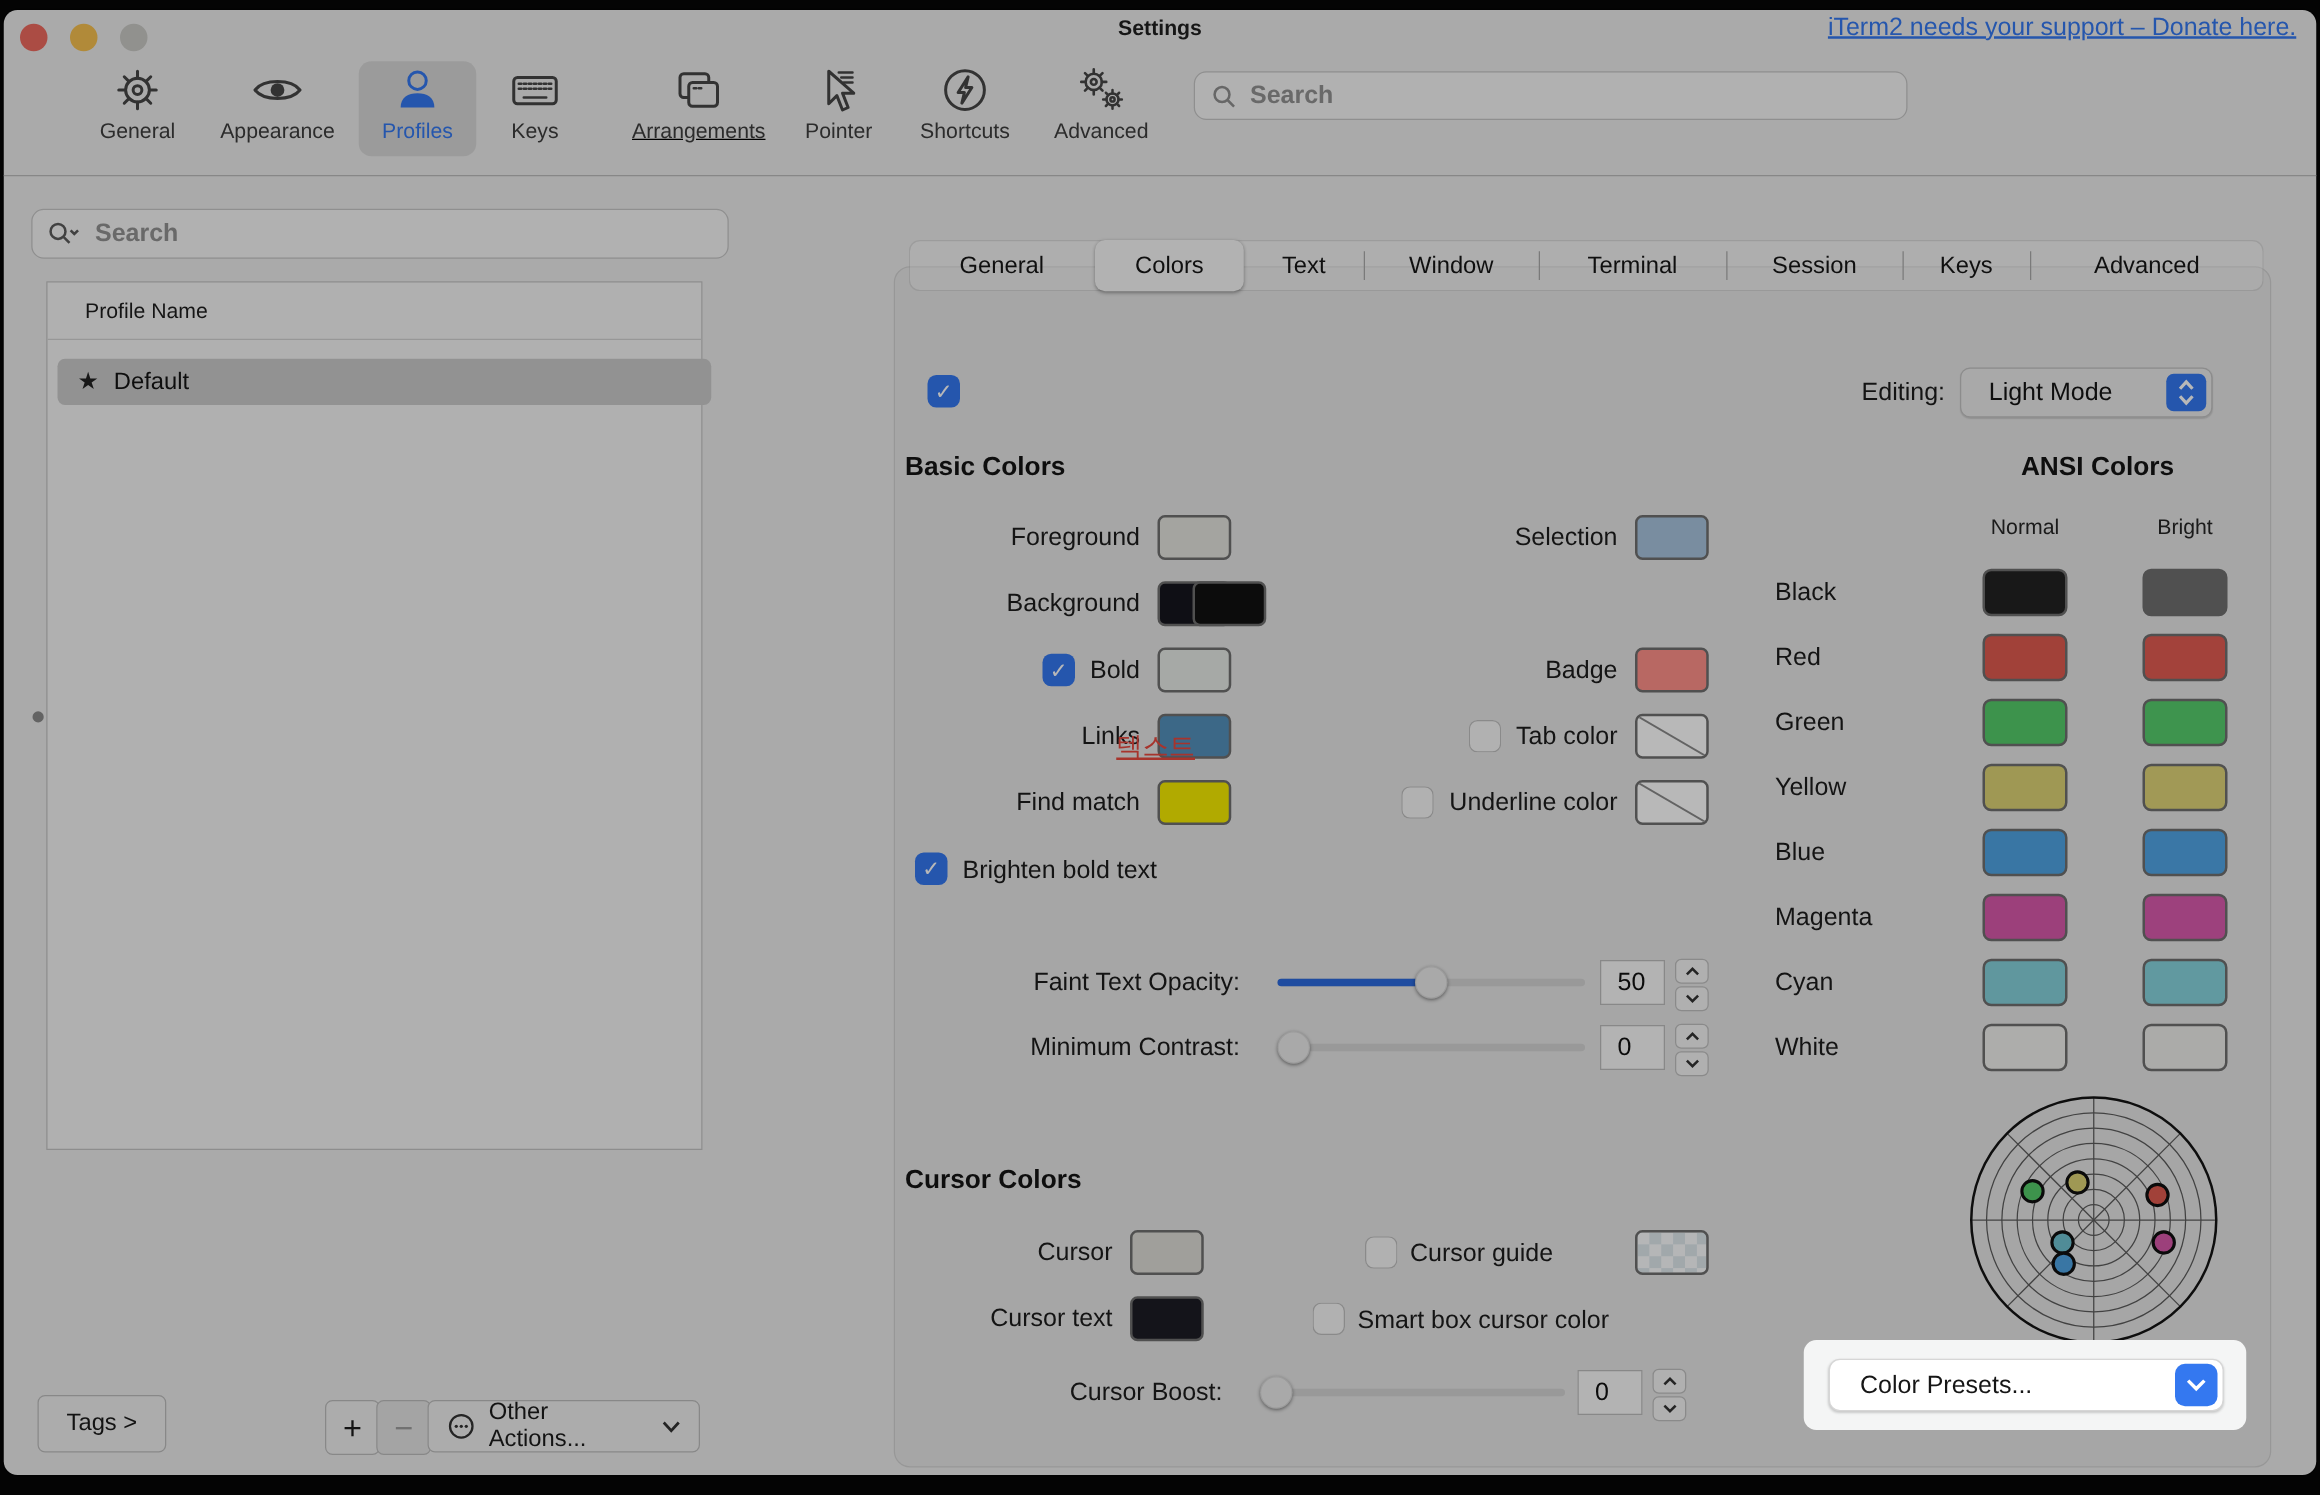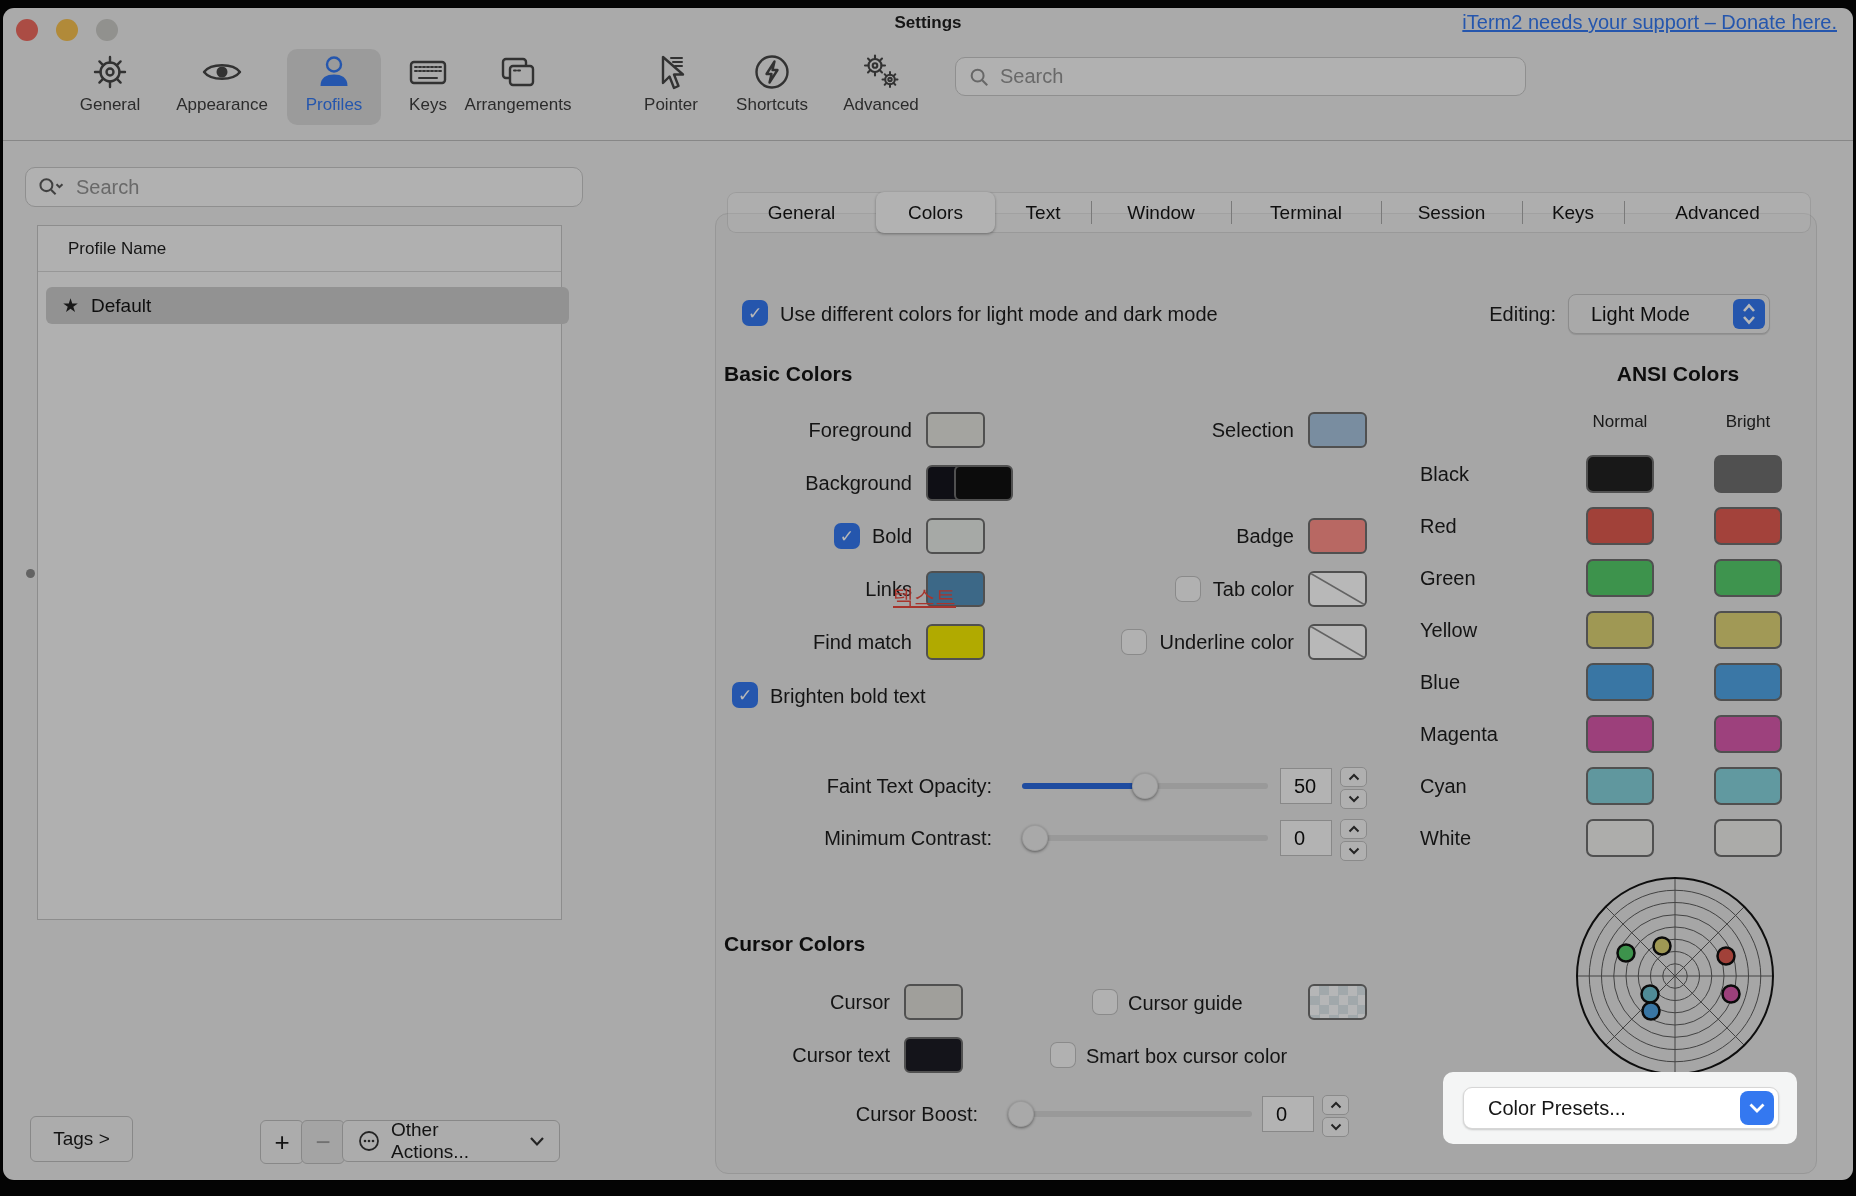--- a/index.html
+++ b/index.html
@@ -19,21 +19,21 @@
   .tb-selbg{position:absolute;left:50%;top:-1px;transform:translateX(-50%);width:94px;height:76px;
             background:rgba(0,0,0,.085);border-radius:10px;z-index:-1;}
   .tb-icon{width:44px;height:44px;color:#464646;}
   .tb-icon svg{width:44px;height:44px;}
   .tb-label{font-size:17px;color:#3d3d3d;margin-top:1px;white-space:nowrap;}
   .tb-item.selected .tb-icon{color:#3478f0;}
   .tb-item.selected .tb-label{color:#3478f0;}
   .searchbox{position:absolute;display:flex;align-items:center;background:#f5f5f5;border:1px solid #c6c6c6;
              border-radius:10px;color:#8f8f8f;}
   .searchbox input{border:none;outline:none;background:transparent;font-size:20px;color:#8b5cf6;flex:1;
-                   font-family:"Liberation Sans","DejaVu Sans",sans-serif;}
+                   font-family:"Liberation Sans","DejaVu Sans",sans-serif;font-weight:bold;}
   .searchbox input::placeholder{color:#929292;}
   .divider-h{position:absolute;height:1px;background:#bcbcbc;}
   
   .listbox{position:absolute;background:#f4f4f4;border:1px solid #c4c4c4;}
   .list-header{position:absolute;left:30px;top:13px;font-size:17px;color:#1e1e1e;}
   .profile-row{position:absolute;display:flex;align-items:center;gap:12px;background:#cbcbcb;border-radius:6px;
                font-size:19px;color:#141414;padding-left:16px;}
   .star{font-size:19px;color:#222;}
   .btn{position:absolute;display:flex;align-items:center;justify-content:center;background:#efefef;
        border:1px solid #bdbdbd;border-radius:6px;font-size:19px;color:#1b1b1b;}
@@ -135,21 +135,21 @@
           </svg></div>
         <div class="tb-label">Profiles</div>
       </div>
       <div class="tb-item" style="left: 428px;">
         <div class="tb-icon"><svg viewBox="0 0 44 44" fill="none" stroke="currentColor" stroke-width="2.4" stroke-linecap="round" stroke-linejoin="round">
             <rect x="5" y="12" width="34" height="21" rx="3"></rect>
             <path stroke-width="2" d="M9 17h2 M13 17h2 M17 17h2 M21 17h2 M25 17h2 M29 17h2 M33 17h2 M9 21h2 M13 21h2 M17 21h2 M21 21h2 M25 21h2 M29 21h2 M33 21h2 M13 28h18"></path>
           </svg></div>
         <div class="tb-label">Keys</div>
       </div>
-      <div class="tb-item" style="left: 518px;">
+      <div class="tb-item" style="left: 559px; text-decoration: underline;">
         <div class="tb-icon"><svg viewBox="0 0 44 44" fill="none" stroke="currentColor" stroke-width="2.4" stroke-linecap="round" stroke-linejoin="round">
             <rect x="7" y="9" width="23" height="19" rx="3"></rect>
             <rect x="14" y="16" width="23" height="19" rx="3" fill="#ececec"></rect>
             <path stroke-width="2" d="M18 20.5h2 M22 20.5h2"></path>
           </svg></div>
         <div class="tb-label">Arrangements</div>
       </div>
       <div class="tb-item" style="left: 671px;">
         <div class="tb-icon"><svg viewBox="0 0 44 44" fill="none" stroke="currentColor" stroke-width="2.4" stroke-linecap="round" stroke-linejoin="round">
             <path d="M14 7 L14 33 L20.5 26.5 L25 38 L29.5 36 L25 24.5 L34 24.5 Z"></path>
@@ -238,21 +238,20 @@
       <div class="tab selected" style="width: 119px;">Colors</div>
       <div class="tab" style="width: 96px;">Text</div>
       <div class="tab divider" style="width: 140px;">Window</div>
       <div class="tab divider" style="width: 150px;">Terminal</div>
       <div class="tab divider" style="width: 141px;">Session</div>
       <div class="tab divider" style="width: 102px;">Keys</div>
       <div class="tab divider" style="width: 187px;">Advanced</div>
     </div>
 
   <div class="abs cb on" style="left:742px;top:300px"></div>
-  <div class="abs label20" style="left:780px;top:303px">Use different colors for light mode and dark mode</div>
   <div class="abs label20" style="left:1436px;top:303px;width:120px;text-align:right">Editing:</div>
   <div class="popup" style="left:1568px;top:294px;width:202px;height:40px;box-sizing:border-box">
     <span>Light Mode</span>
     <span class="popup-stepper">
       <svg width="14" height="22" viewBox="0 0 14 22" fill="none" stroke="#fff" stroke-width="2.6">
         <path d="M2 8 L7 2.5 L12 8"></path>
           <path d="M2 14 L7 19.5 L12 14"></path>
         </svg>
     </span>
   </div>

